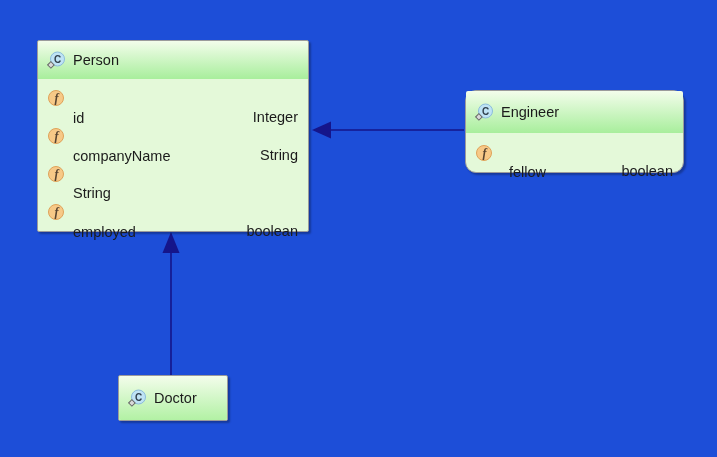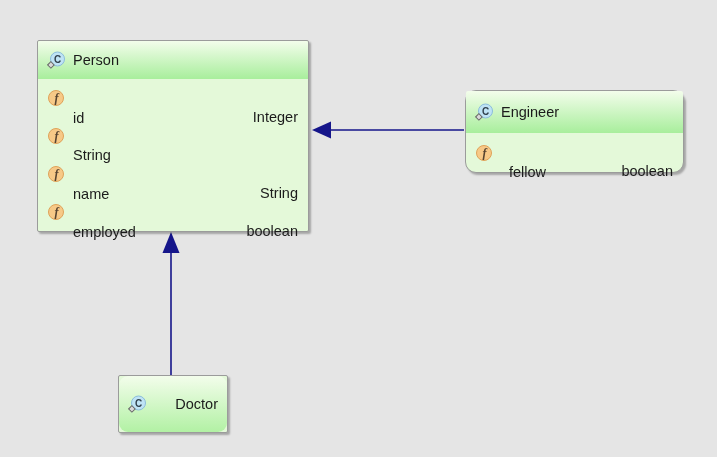--- a/index.html
+++ b/index.html
@@ -3,21 +3,21 @@
 <meta charset="utf-8">
 <style>
   * { margin: 0; padding: 0; box-sizing: border-box; }
   html, body { background: #ffffff; }
   body { font-family: "Liberation Sans", sans-serif; }
 
   .canvas {
     position: relative;
     width: 717px;
     height: 457px;
-    background: #e5e5e5;
+    background: #1d4ed8;
     overflow: hidden;
   }
 
   .arrow-layer {
     position: absolute;
     left: 0; top: 0;
     width: 717px; height: 457px;
     pointer-events: none;
   }
   .arrow-layer g { pointer-events: auto; }
@@ -35,21 +35,21 @@
   .box-header {
     display: flex;
     align-items: center;
     gap: 8px;
     padding: 0 9px;
     background: linear-gradient(to bottom, #f3fdeb 0%, #a8ee9c 100%);
     border-radius: 2px 2px 0 0;
   }
   #box-person .box-header   { height: 38px; }
   #box-engineer .box-header { height: 42px; }
-  #box-doctor .box-header   { height: 56px; background: linear-gradient(to bottom, #f3fdeb 0%, #b2f1a4 100%); border-radius: 9px; justify-content: space-between; }
+  #box-doctor .box-header   { height: 44px; background: linear-gradient(to bottom, #f3fdeb 0%, #b2f1a4 100%); border-radius: 2px; }
 
   .class-title { font-size: 14.5px; color: #1b1b1b; }
 
   .box-body { display: block; }
 
   .field-row {
     display: flex;
     align-items: center;
     gap: 8px;
     padding: 0 10px 0 9px;
@@ -110,29 +110,29 @@
         </span>
         <span class="field-name">id</span>
         <span class="field-type">Integer</span>
       </div>
       <div class="field-row">
         <span class="icon-wrap">
           <svg width="18" height="18" viewBox="0 0 18 18">
               <use href="#def-field-icon"></use>
             </svg>
         </span>
+        <span class="field-name">companyName</span>
         <span class="field-type">String</span>
       </div>
       <div class="field-row">
         <span class="icon-wrap">
           <svg width="18" height="18" viewBox="0 0 18 18">
               <use href="#def-field-icon"></use>
             </svg>
         </span>
-        <span class="field-name">name</span>
         <span class="field-type">String</span>
       </div>
       <div class="field-row">
         <span class="icon-wrap">
           <svg width="18" height="18" viewBox="0 0 18 18">
               <use href="#def-field-icon"></use>
             </svg>
         </span>
         <span class="field-name">employed</span>
         <span class="field-type">boolean</span>

